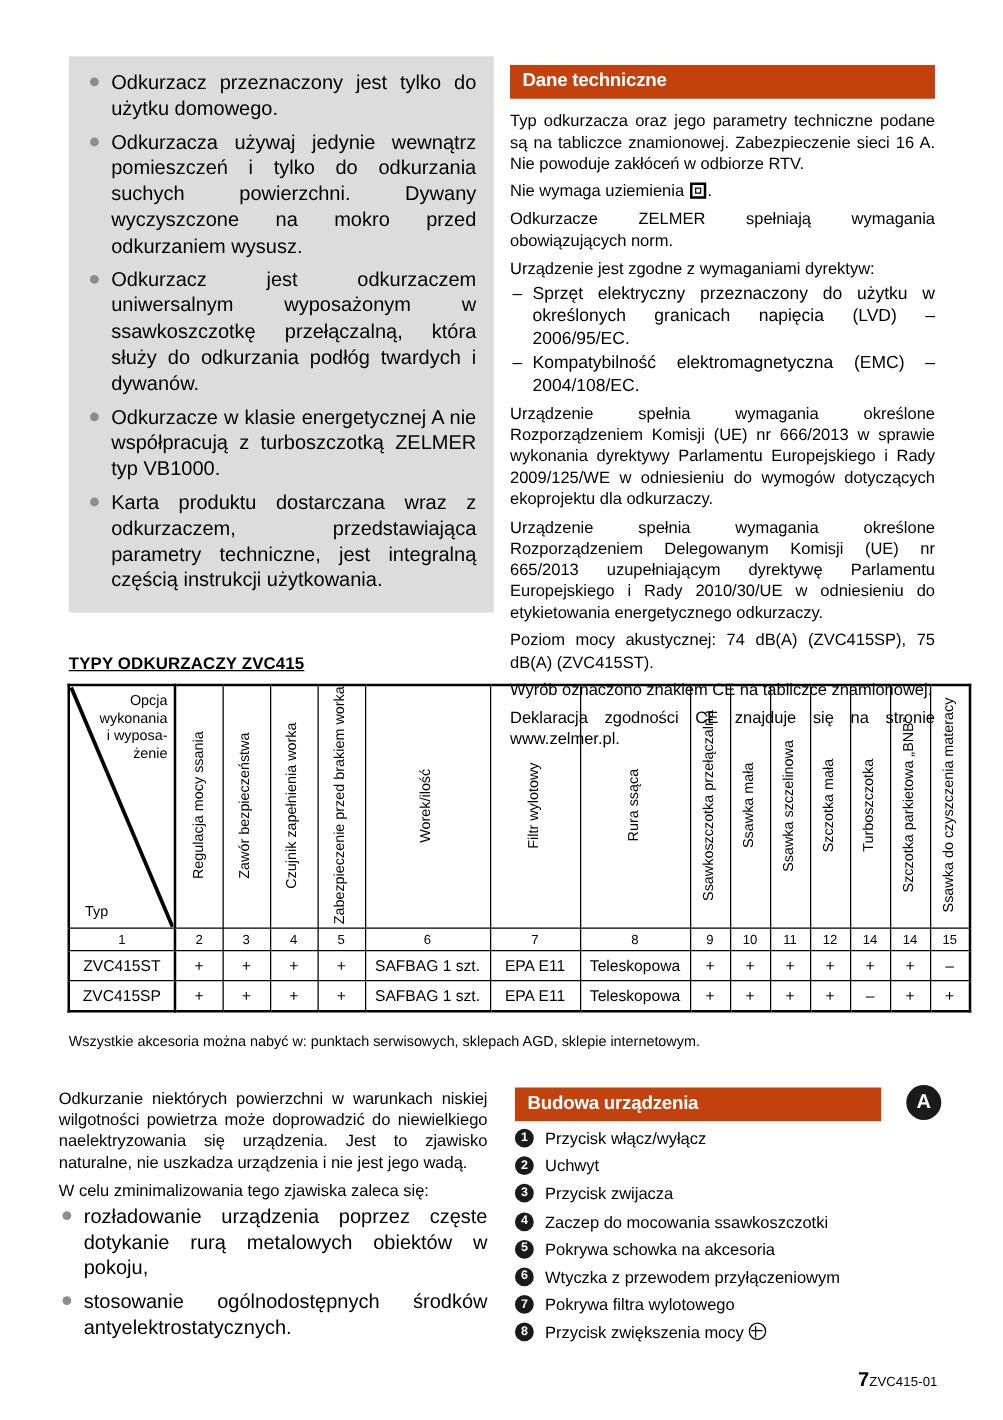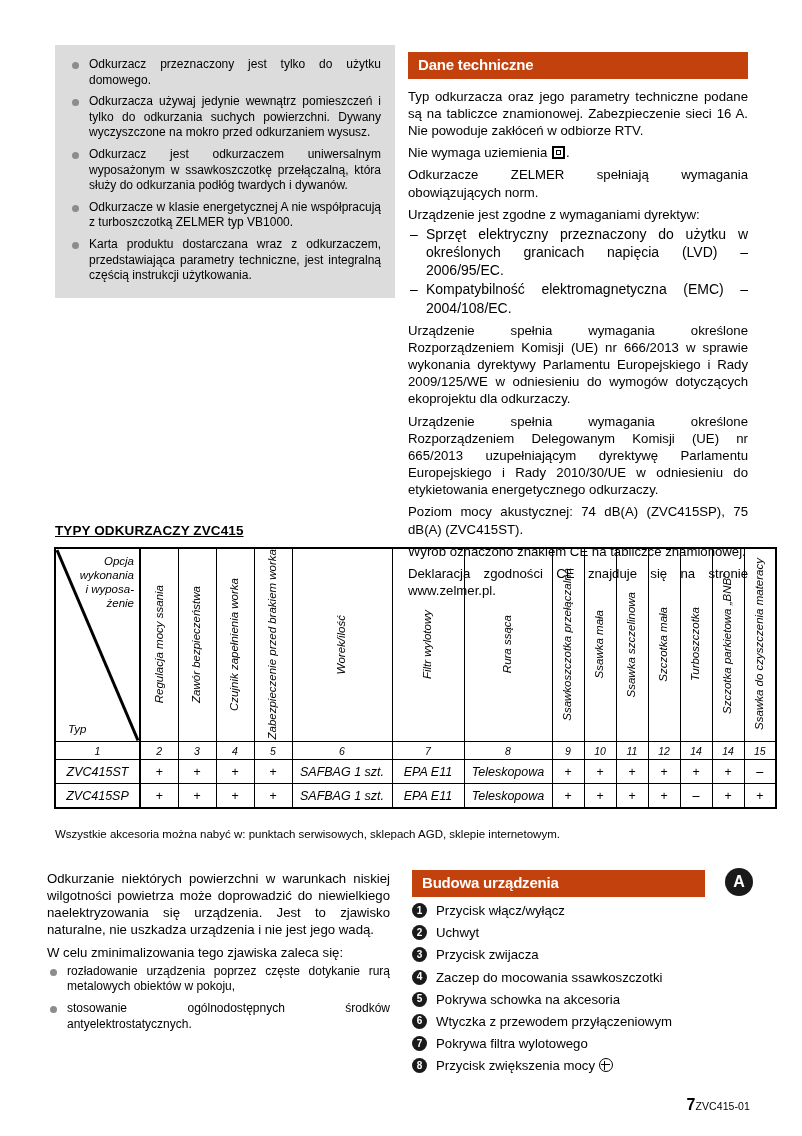--- a/index.html
+++ b/index.html
@@ -39,21 +39,21 @@
     line-height: 1.30;
     text-align: justify;
     margin: 0 0 5px 0;
   }
   .para.last { margin-bottom: 0; }
 
   ul.bullets { list-style: none; margin: 0; padding: 0; }
   ul.bullets > li {
     position: relative;
     padding-left: 20px;
-    font-size: 12px;
+    font-size: 16px;
     line-height: 1.30;
     text-align: justify;
     margin-bottom: 6px;
   }
   ul.bullets > li::before {
     content: "";
     position: absolute;
     left: 3px;
     top: 5px;
     width: 7px; height: 7px;
@@ -177,21 +177,20 @@
     border-collapse: collapse;
     table-layout: fixed;
     font-size: 11.5px;
   }
   #types-table td, #types-table th {
     border: 1px solid #000;
     padding: 0;
     text-align: center;
     vertical-align: middle;
     font-weight: normal;
-    font-style: italic;
   }
   #types-table .outer-l { border-left: 2.5px solid #000; }
   #types-table .outer-r { border-right: 2.5px solid #000; }
   #types-table tr.head-row > * { border-top: 2.5px solid #000; }
   #types-table tr.head-row > * { height: 188px; }
   #types-table tr.head-row > *.corner { border-right: 2.5px solid #000; }
   #types-table tr.num-row td { height: 17px; font-size: 10.5px; }
   #types-table tr.num-row td.c1 { border-right: 2.5px solid #000; }
   #types-table tr.data-row td { height: 23px; font-size: 12.5px; }
   #types-table tr.data-row td.c1 { border-right: 2.5px solid #000; }

